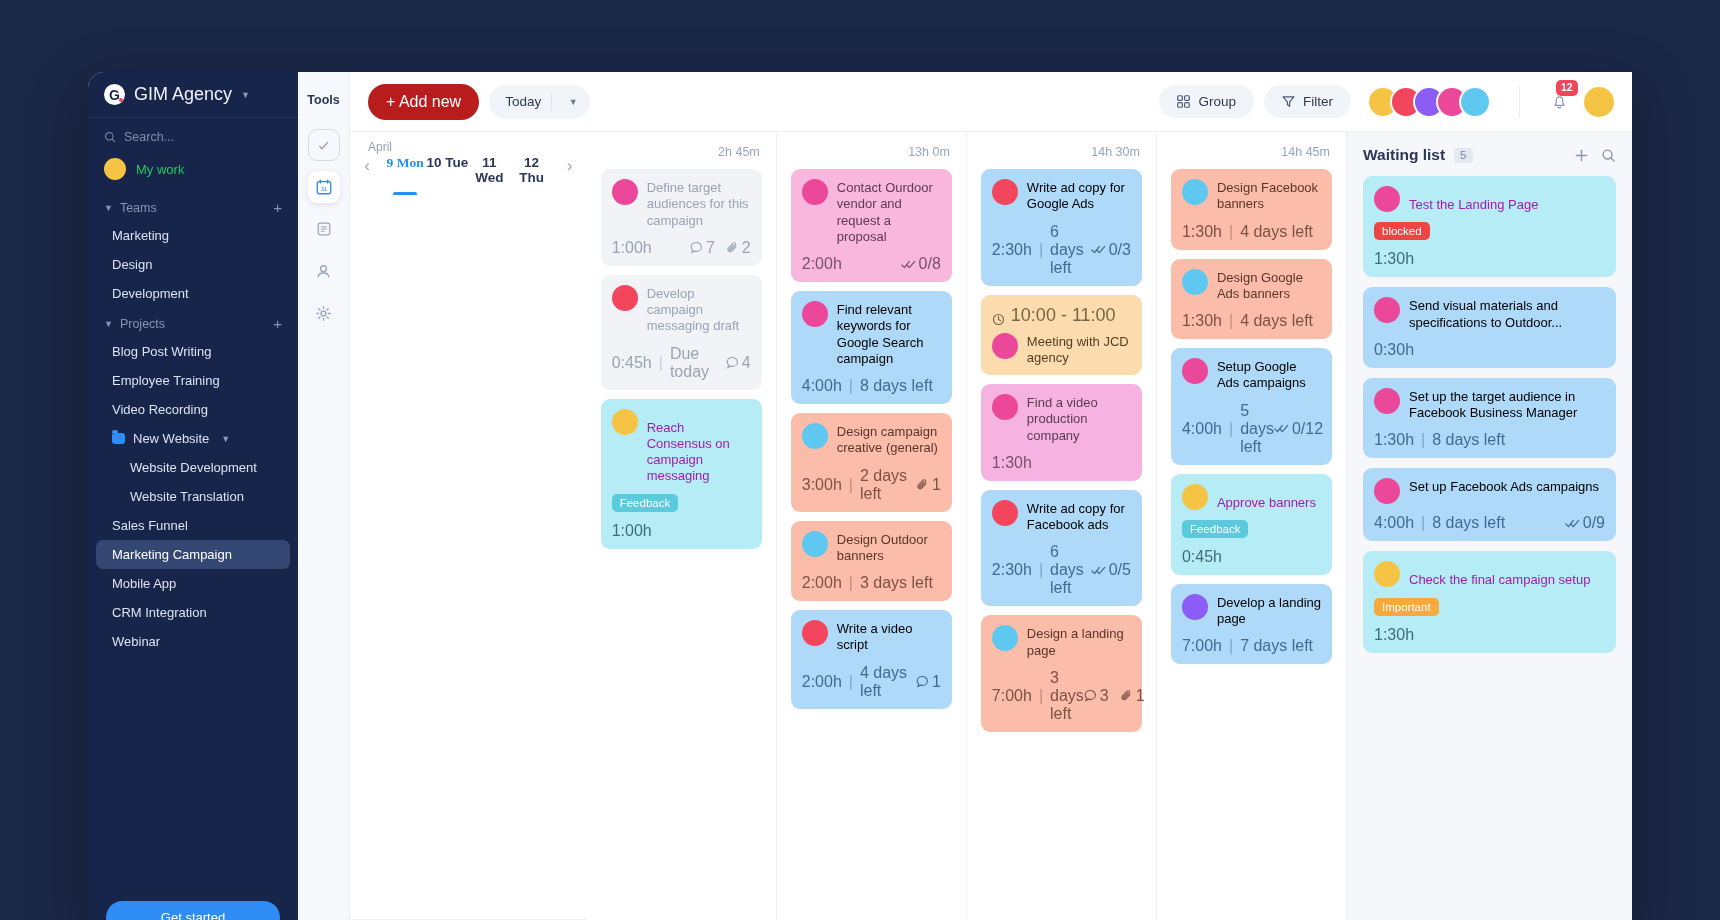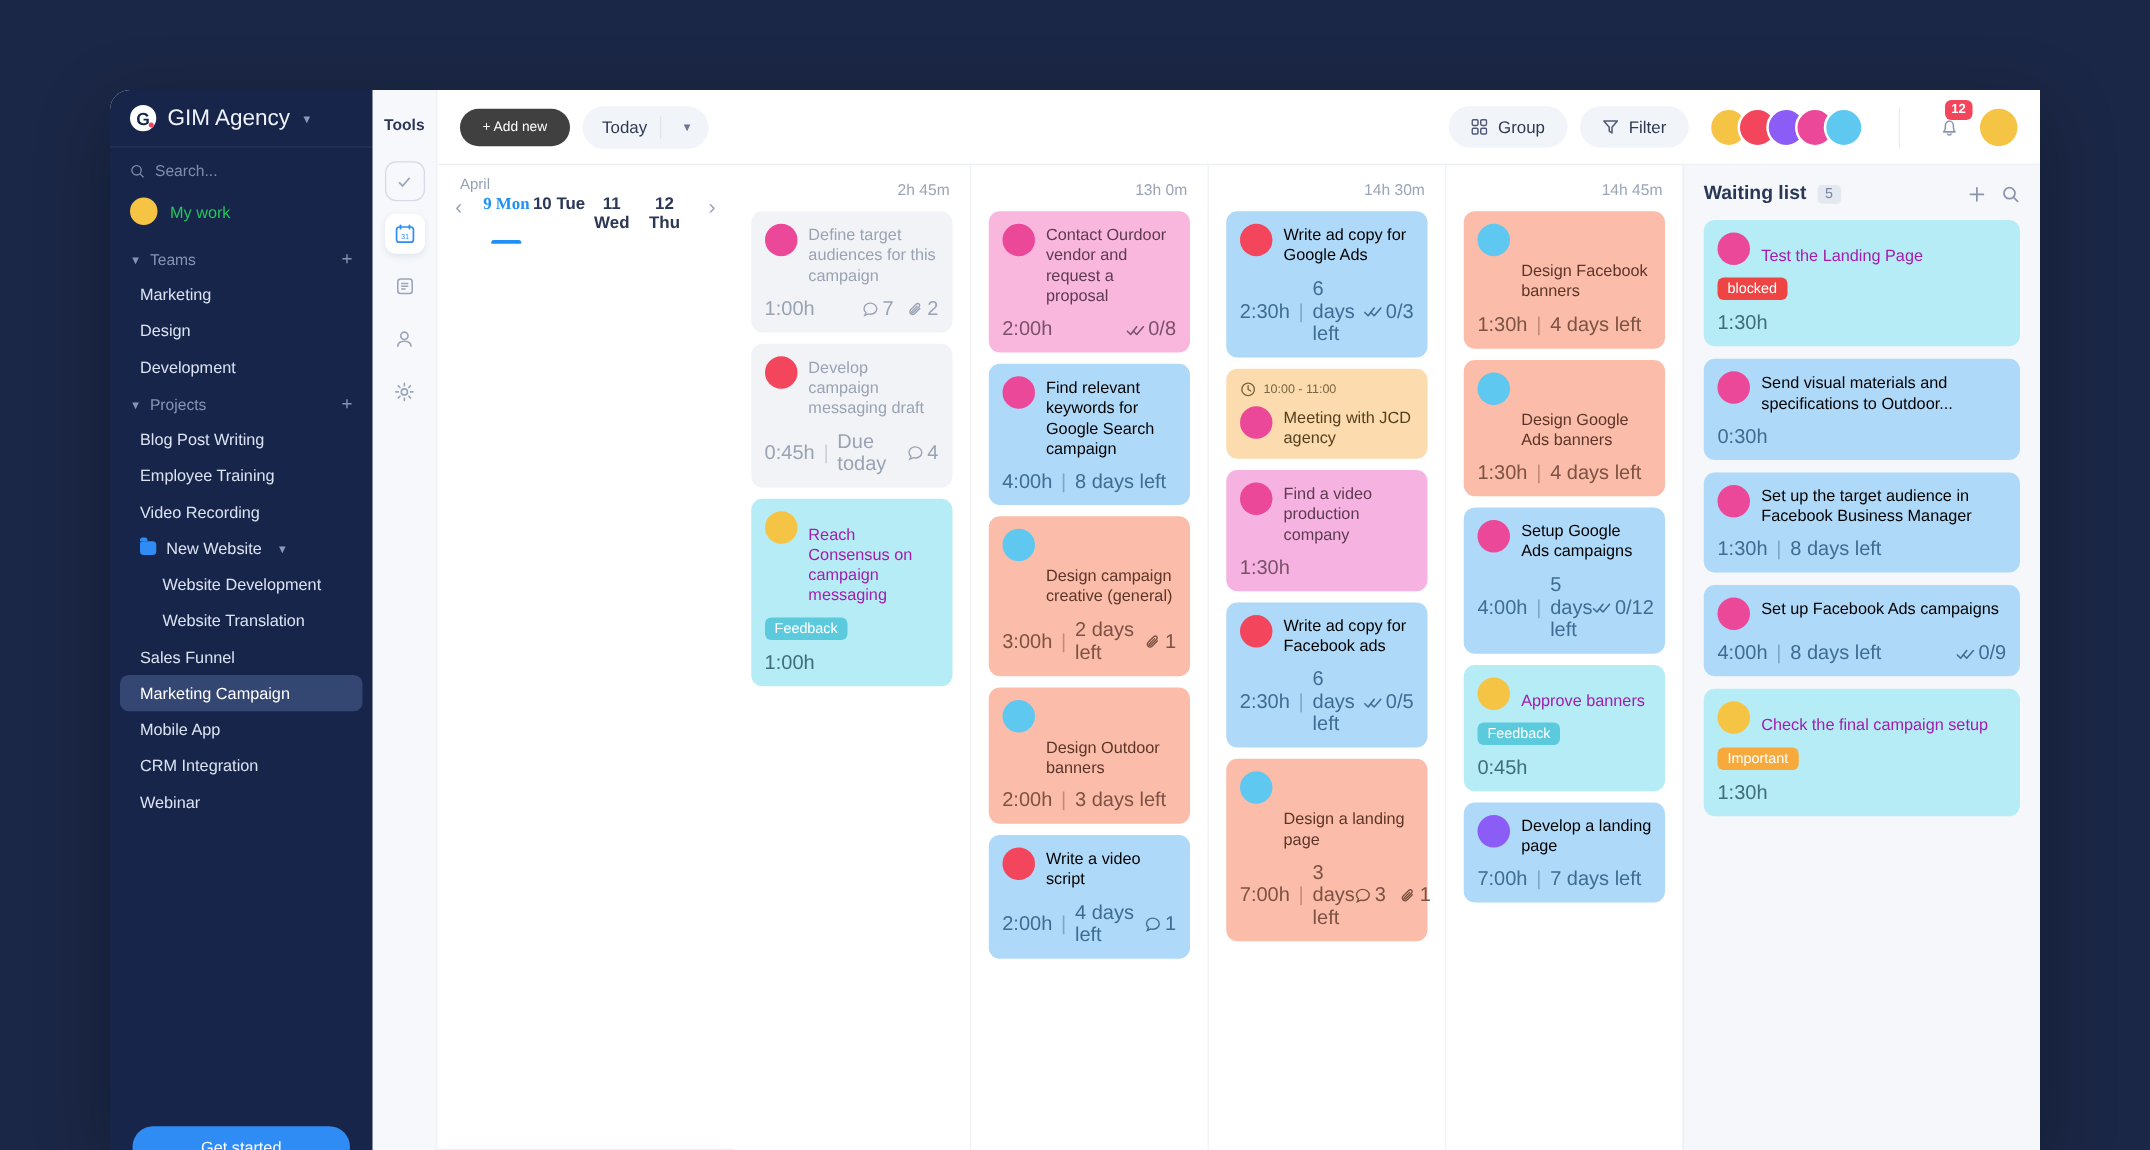--- a/index.html
+++ b/index.html
@@ -103,22 +103,22 @@
   .tool-btn.active { background: #fff; color: #2f8cf5; box-shadow: 0 2px 6px rgba(30,50,90,.10); }
 
   
   .main { flex: 1; display: flex; flex-direction: column; min-width: 0; background: #fff; }
   .topbar {
     height: 60px; display: flex; align-items: center; gap: 10px;
     padding: 0 18px 0 18px;
     border-bottom: 1px solid #edf0f5;
   }
   .btn-add {
-    background: #404040; color: #fff; border: none; border-radius: 20px;
-    font-size: 11px; padding: 9px 18px; font-family: inherit;
+    background: #b91c1c; color: #fff; border: none; border-radius: 20px;
+    font-size: 16px; padding: 9px 18px; font-family: inherit;
   }
   .btn-today {
     background: #f1f4f8; color: #2f3a52; border: none; border-radius: 20px;
     font-size: 13.5px; padding: 8px 6px 8px 16px; font-family: inherit;
     display: flex; align-items: center; gap: 10px;
   }
   .btn-today .divider { width: 1px; height: 18px; background: #dfe4ec; }
   .btn-today .cv { width: 22px; text-align: center; font-size: 9px; color: #6b7691; }
   .spacer { flex: 1; }
   .btn-grey {
@@ -168,35 +168,35 @@
   .card-foot {
     display: flex; align-items: center; margin-top: 10px;
     font-size: 16px; color: #66738e;
   }
   .card-foot .meta-right { margin-left: auto; display: flex; align-items: center; gap: 11px; }
   .mi { display: inline-flex; align-items: center; gap: 3px; }
   .tag {
     display: inline-block; border-radius: 5px; color: #fff;
     font-size: 11.5px; padding: 3px 8px; margin-top: 9px;
   }
-  .timerow { display: flex; align-items: center; gap: 6px; font-size: 10px; color: #7b6540; margin-bottom: 7px; }
+  .timerow { display: flex; align-items: flex-end; gap: 6px; font-size: 18px; color: #7b6540; margin-bottom: 7px; }
 
   
   .c-grey  { background: #f1f3f6; }
   .c-grey .card-title, .c-grey .card-foot { color: #9aa3b4; }
   .c-pink  { background: #f9b7dd; }
   .c-pink .card-title { color: #5c3a50; } .c-pink .card-foot { color: #7a5169; }
   .c-pink2 { background: #f6b3e2; }
   .c-pink2 .card-title { color: #5c3a50; } .c-pink2 .card-foot { color: #7a5169; }
   .c-blue  { background: #aed9f8; }
   .c-blue .card-title { color: #000000; } .c-blue .card-foot { color: #3f6c93; }
   .c-cyan  { background: #b5ecf5; }
   .c-cyan .card-title { color: #a21caf; margin-top: 10px; } .c-cyan .card-foot { color: #3f6d78; }
   .c-peach { background: #fbbda9; }
-  .c-peach .card-title { color: #5c3529; margin-top: 29px; } .c-peach .card-foot { color: #7d5244; }
+  .c-peach .card-title { color: #5c3529; } .c-peach .card-foot { color: #7d5244; }
   .c-amber { background: #fcdcae; }
   .c-amber .card-title { color: #54401f; }
 
   .tag-feedback { background: #5ccadd; }
   .tag-blocked  { background: #ef4444; }
   .tag-important{ background: #f7a93c; }
 
   
   .wl {
     width: 286px; flex: 0 0 286px;

